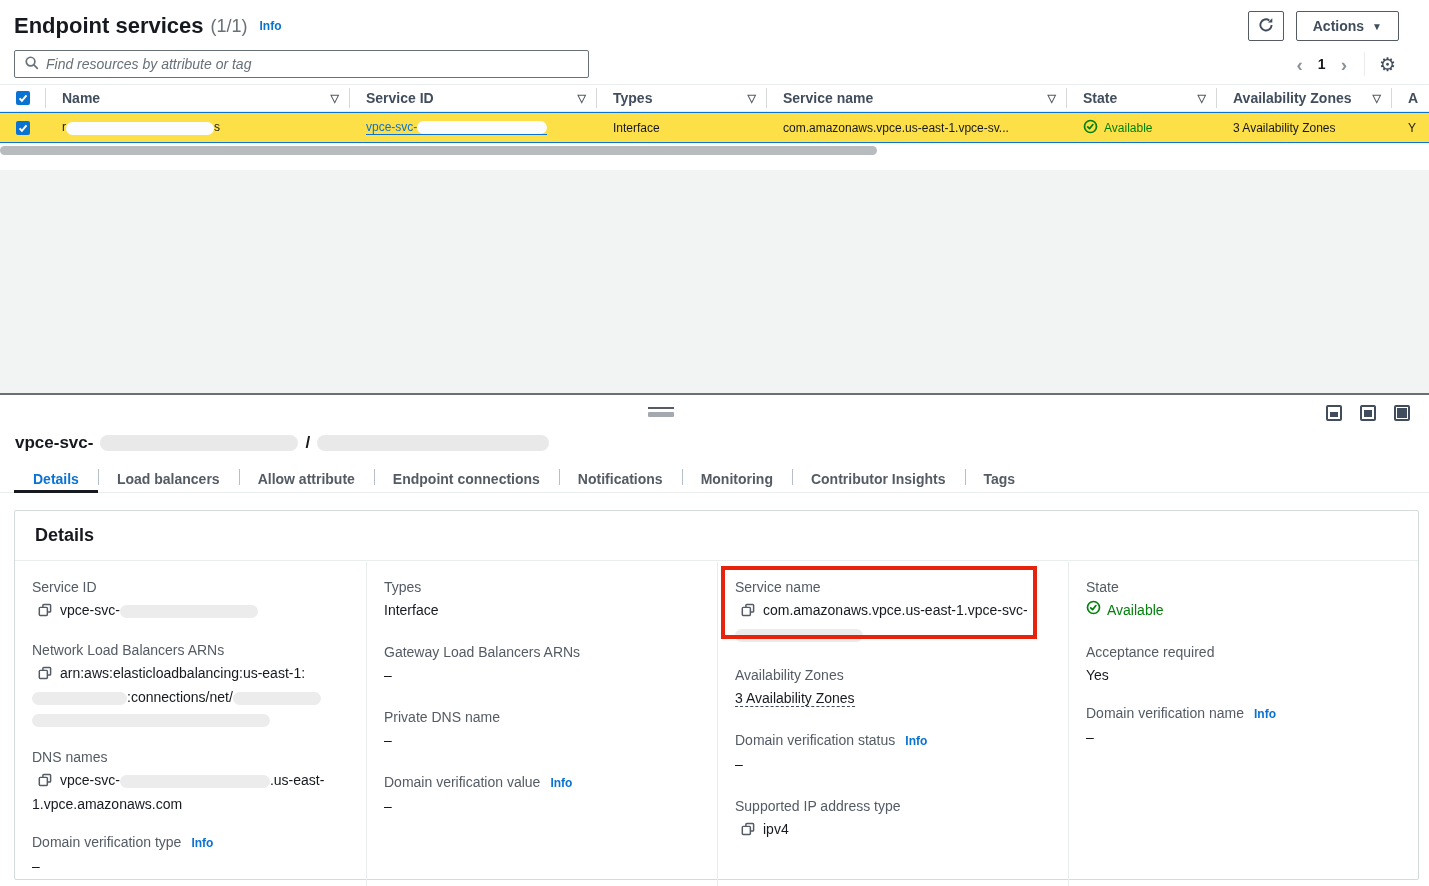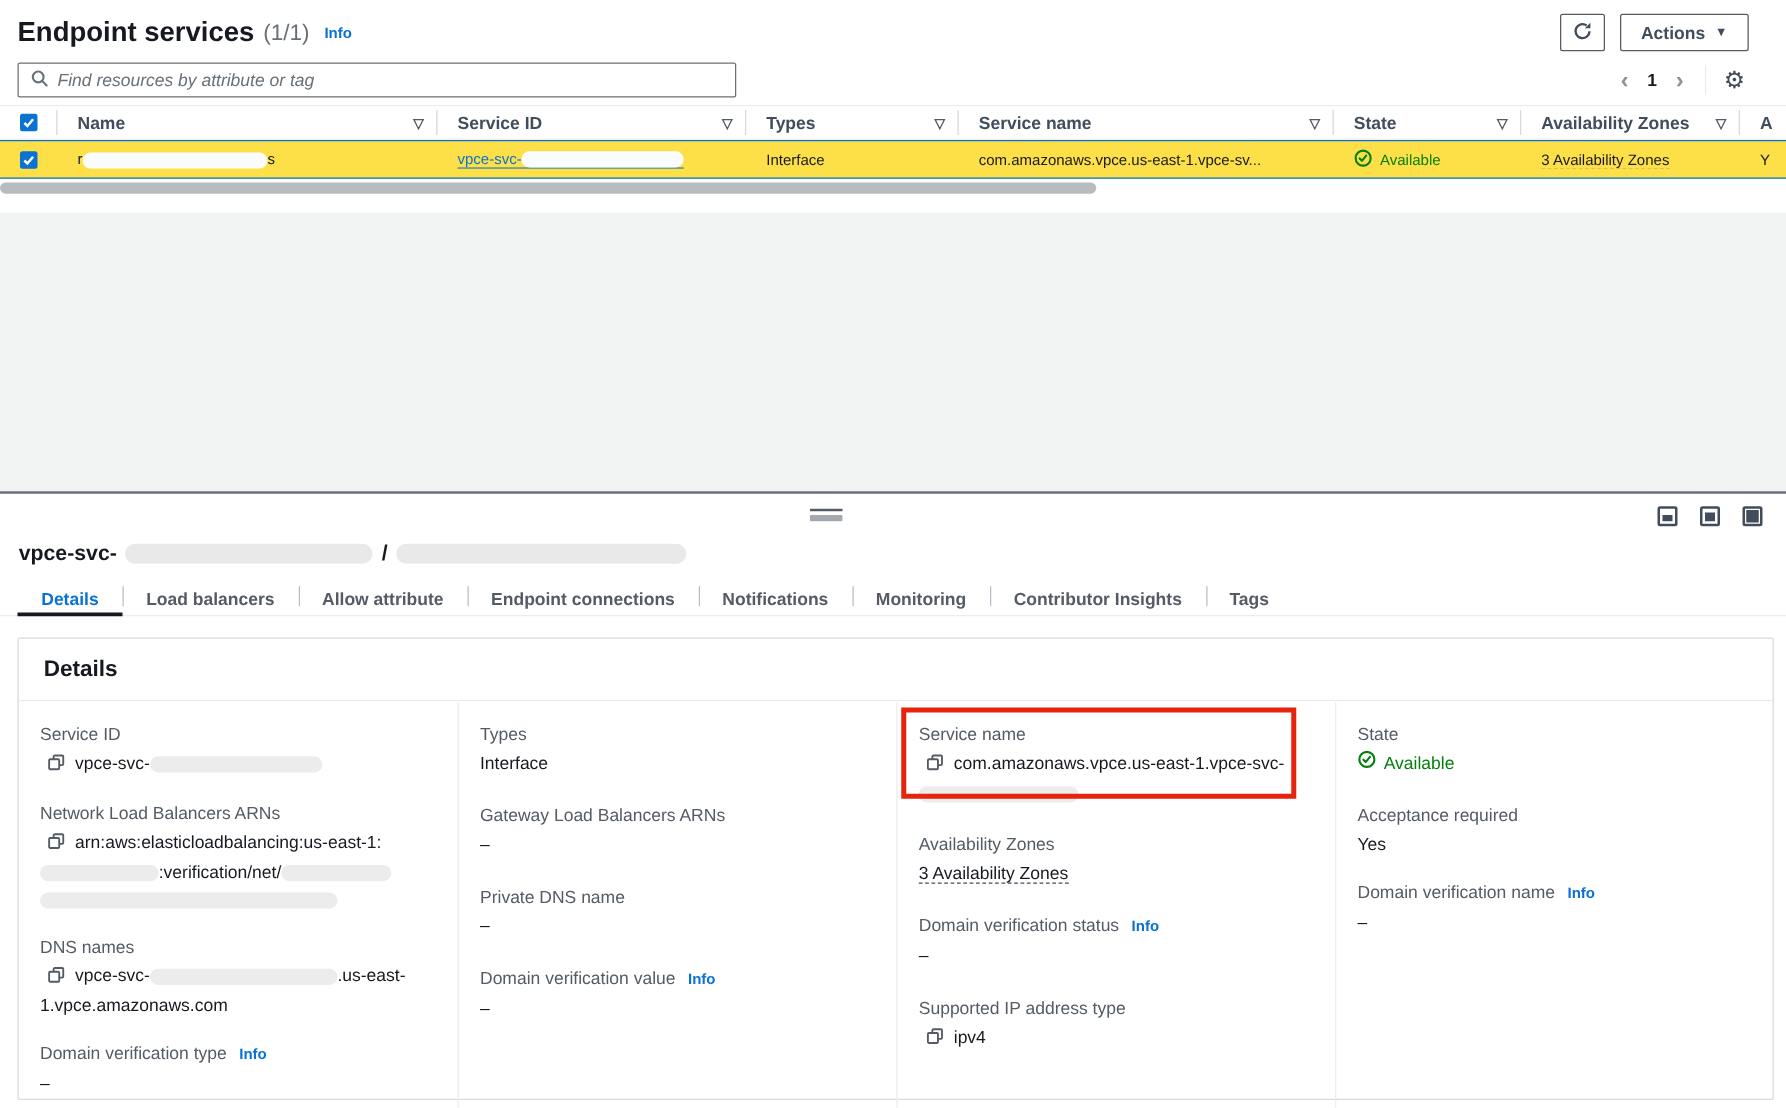--- a/index.html
+++ b/index.html
@@ -260,21 +260,21 @@
                   <path d="M5.6 5V2.6a1 1 0 0 1 1-1h6.8a1 1 0 0 1 1 1v6.8a1 1 0 0 1-1 1h-2.6" fill="none" stroke="#545b64" stroke-width="1.7"></path>
                 </svg></span><span>vpce-svc-</span><span class="redact" style="width:138px;"></span>
           </div>
         </div>
         <div class="field">
           <div class="f-label">Network Load Balancers ARNs</div>
           <div class="f-value">
             <span class="copy-ic"><svg width="14" height="14" viewBox="0 0 16 16">
                   <rect x="1.5" y="5" width="9.2" height="9.2" rx="1" fill="none" stroke="#545b64" stroke-width="1.7"></rect>
                   <path d="M5.6 5V2.6a1 1 0 0 1 1-1h6.8a1 1 0 0 1 1 1v6.8a1 1 0 0 1-1 1h-2.6" fill="none" stroke="#545b64" stroke-width="1.7"></path>
-                </svg></span><span>arn:aws:elasticloadbalancing:us-east-</span><span>1:</span><span class="redact" style="width:95px;"></span><span>:verification/net/</span><span class="redact" style="width:88px;"></span> <span class="redact" style="width:238px;"></span>
+                </svg></span><span>arn:aws:elasticloadbalancing:us-east-</span><span>1:</span><span class="redact" style="width:95px;"></span><span>:connections/net/</span><span class="redact" style="width:88px;"></span> <span class="redact" style="width:238px;"></span>
           </div>
         </div>
         <div class="field">
           <div class="f-label">DNS names</div>
           <div class="f-value">
             <span class="copy-ic"><svg width="14" height="14" viewBox="0 0 16 16">
                   <rect x="1.5" y="5" width="9.2" height="9.2" rx="1" fill="none" stroke="#545b64" stroke-width="1.7"></rect>
                   <path d="M5.6 5V2.6a1 1 0 0 1 1-1h6.8a1 1 0 0 1 1 1v6.8a1 1 0 0 1-1 1h-2.6" fill="none" stroke="#545b64" stroke-width="1.7"></path>
                 </svg></span><span>vpce-svc-</span><span class="redact" style="width:150px;"></span><span>.us-east-</span><span>1.vpce.amazonaws.com</span>
           </div>

